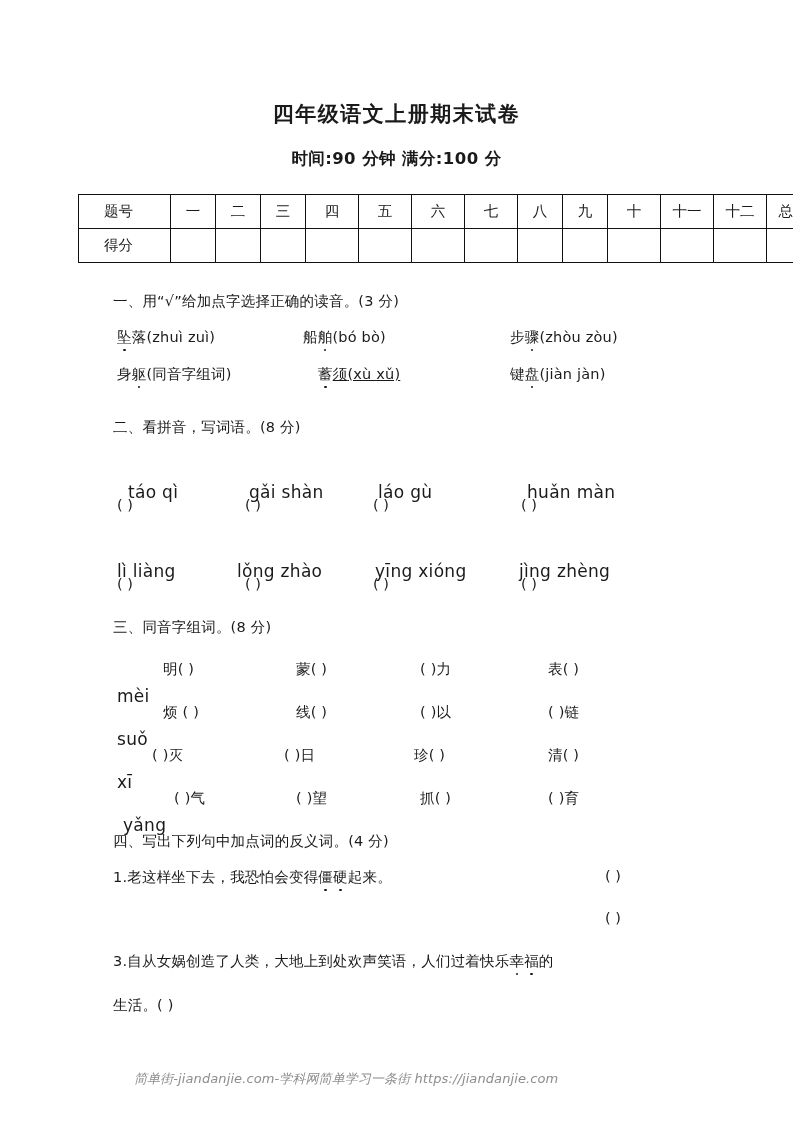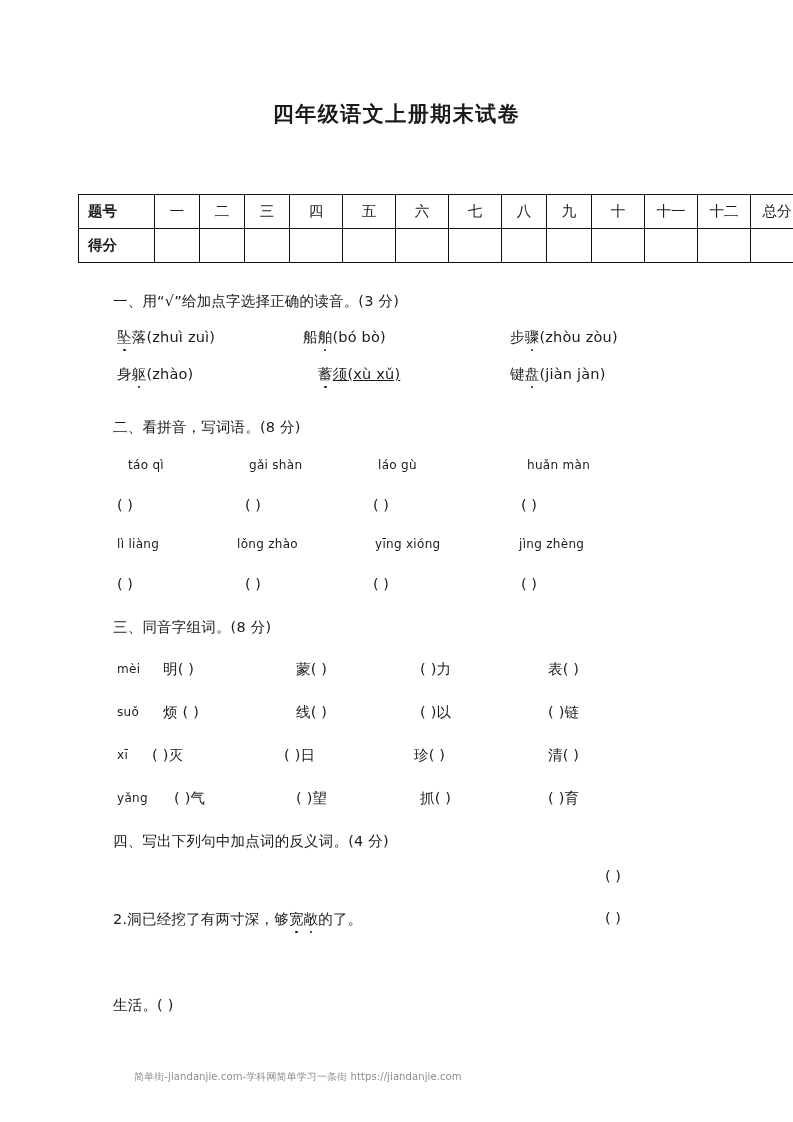--- a/index.html
+++ b/index.html
@@ -58,48 +58,49 @@
   }
   .score-table td {
     border: 1px solid #111;
     height: 33px;
     text-align: center;
     vertical-align: middle;
     font-size: 14.5px;
     padding: 0;
   }
   .score-table td.lbl {
-    font-weight: bold;
+    font-weight: normal;
     font-size: 14.5px;
     width: 66px;
     text-align: left;
-    padding-left: 9px;
+    padding-left: 25px;
   }
   .score-table td.num { width: 44px; }
   .score-table td.num-wide { width: 52px; }
   .score-table td.total { width: 52px; }
 
   
   .sec-head {
     position: absolute;
     font-size: 14.5px;
     letter-spacing: 0.2px;
     white-space: nowrap;
   }
   .line {
     position: absolute;
     font-size: 14.5px;
     white-space: nowrap;
     letter-spacing: 0.2px;
   }
   .pinyin {
     position: absolute;
-    font-size: 12px;
+    font-size: 17px;
     white-space: nowrap;
     letter-spacing: 0.3px;
+    margin-top: 24px;
   }
   .paren {
     position: absolute;
     font-size: 14.5px;
     white-space: nowrap;
   }
 
   
   .dot {
     position: relative;
@@ -115,32 +116,34 @@
     margin-left: -1.25px;
     border-radius: 50%;
     background: #1a1a1a;
   }
 
   
   .footer {
     position: absolute;
     left: 134px;
     top: 1070px;
-    font-size: 10px;
+    font-size: 13px;
     color: #8d8d8d;
     letter-spacing: 0.1px;
     white-space: nowrap;
+    font-style: italic;
   }
 </style>
 </head>
 <body>
 
 <div class="page">
 
   <div class="title-main">四年级语文上册期末试卷</div>
+  <div class="title-sub">时间:90 分钟  满分:100 分</div>
 
   <table class="score-table">
     <tbody>
         <tr>
       <td class="lbl">题号</td>
       <td class="num">一</td>
       <td class="num">二</td>
       <td class="num">三</td>
       <td class="num-wide">四</td>
       <td class="num-wide">五</td>
@@ -178,21 +181,21 @@
     <span class="dot">坠</span><span>落</span><span>(zhuì    zuì)</span>
   </div>
   <div class="line" style="left:303px; top:328px;text-align:right;">
     <span>船</span><span class="dot">舶</span><span>(bó bò)</span>
   </div>
   <div class="line" style="left:510px; top:328px;">
     <span>步</span><span class="dot">骤</span><span>(zhòu  zòu)</span>
   </div>
 
   <div class="line" style="left:117px; top:365px;">
-    <span>身</span><span class="dot">躯</span><span>(zhào)</span>
+    <span>身</span><span class="dot">躯</span><span>(同音字组词)</span>
   </div>
   <div class="line" style="left:318px; top:365px;text-decoration:underline;">
     <span class="dot">蓄</span><span>须</span><span>(xù xǔ)</span>
   </div>
   <div class="line" style="left:510px; top:365px;">
     <span>键</span><span class="dot">盘</span><span>(jiàn jàn)</span>
   </div>
 
   <div class="sec-head" style="left:113px; top:418px;text-align:center;">二、看拼音，写词语。(8 分)</div>
 
@@ -229,34 +232,37 @@
   <div class="line" style="left:296px; top:703px;">线(          )</div>
   <div class="line" style="left:420px; top:703px;">(          )以</div>
   <div class="line" style="left:548px; top:703px;">(          )链</div>
 
   <div class="pinyin" style="left:117px; top:748px;">xī</div>
   <div class="line" style="left:152px; top:746px;">(          )灭</div>
   <div class="line" style="left:284px; top:746px;">(          )日</div>
   <div class="line" style="left:414px; top:746px;">珍(          )</div>
   <div class="line" style="left:548px; top:746px;">清(          )</div>
 
-  <div class="pinyin" style="left:117px; top:791px;">yǎng</div>
+  <div class="pinyin" style="left:123px; top:791px;">yǎng</div>
   <div class="line" style="left:174px; top:789px;">(          )气</div>
   <div class="line" style="left:296px; top:789px;">(          )望</div>
   <div class="line" style="left:420px; top:789px;">抓(          )</div>
   <div class="line" style="left:548px; top:789px;">(          )育</div>
 
   <div class="sec-head" style="left:113px; top:832px;">四、写出下列句中加点词的反义词。(4 分)</div>
 
+  <div class="line" style="left:113px; top:868px;">
+    <span>1.</span><span>老这样坐下去，我恐怕会变得</span><span class="dot">僵</span><span class="dot">硬</span><span>起来。</span>
+  </div>
   <div class="paren" style="left:605px; top:868px;">(          )</div>
 
-  <div class="line" style="left:113px; top:910px;">
-    <span>2.</span><span>洞已经挖了有两寸深，够</span><span class="dot">宽</span><span class="dot">敞</span><span>的了。</span>
-  </div>
   <div class="paren" style="left:605px; top:910px;">(          )</div>
 
+  <div class="line" style="left:113px; top:952px;">
+    <span>3.</span><span>自从女娲创造了人类，大地上到处欢声笑语，人们过着快乐</span><span class="dot">幸</span><span class="dot">福</span><span>的</span>
+  </div>
   <div class="line" style="left:113px; top:996px;">
     <span>生活。</span><span>(          )</span>
   </div>
 
   <div class="footer">简单街-jiandanjie.com-学科网简单学习一条街 https://jiandanjie.com</div>
 
 </div>
 
 </body></html>

